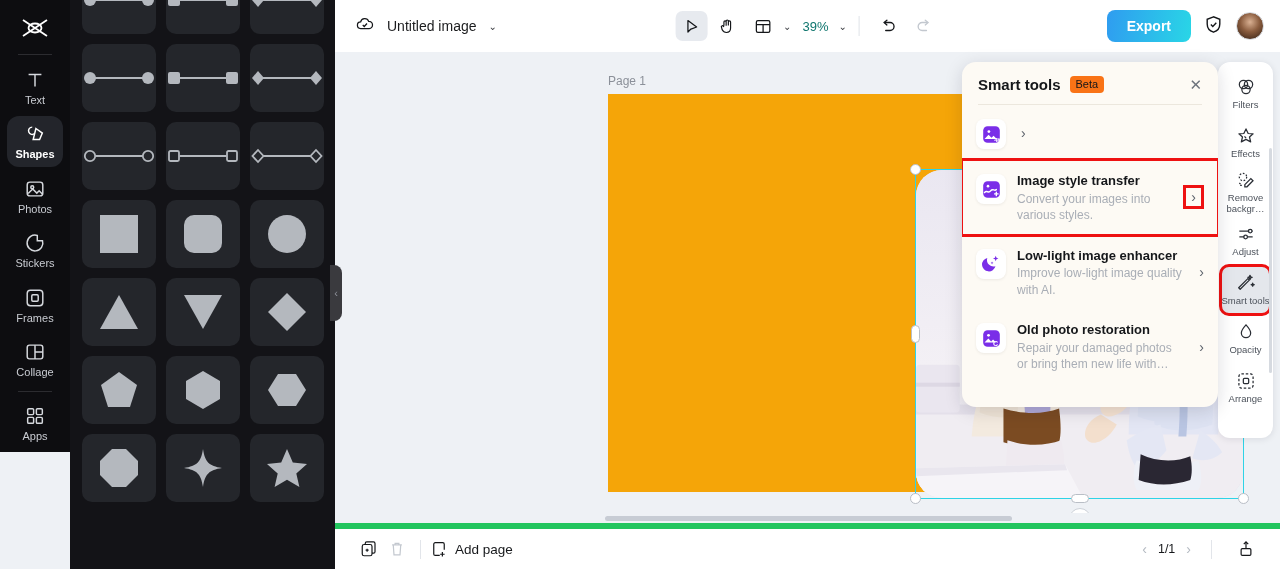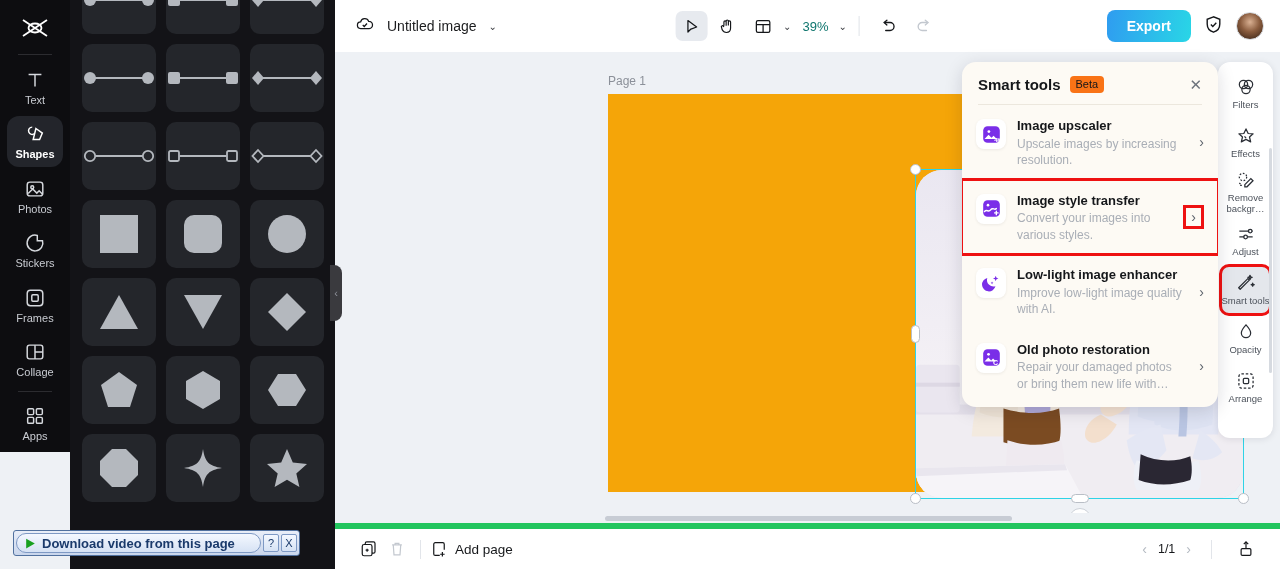--- a/index.html
+++ b/index.html
@@ -409,30 +409,20 @@
         </div>
       <div class="shape-cell">
           <svg width="44" height="44" viewBox="0 0 44 44">
             <path d="M22 3 L27.8 16.6 L42 18 L31.3 27.5 L34.4 41 L22 33.8 L9.6 41 L12.7 27.5 L2 18 L16.2 16.6 Z" fill="#b4b8be"></path>
           </svg>
         </div>
     </div>
   </div>
   <div class="panel-handle">‹</div>
 
-  <div class="dl-bar">
-    <div class="dl-main">
-      <svg width="13" height="13" viewBox="0 0 12 12">
-          <path d="M2 1.5 L10 6 L2 10.5 Z" fill="#17a020"></path>
-        </svg>
-      <span class="dl-txt">Download video from this page</span>
-    </div>
-    <div class="dl-btn">?</div>
-    <div class="dl-btn">X</div>
-  </div>
 
   <div class="topbar">
     <div class="tb-left">
       <span>
         <svg width="20" height="20" viewBox="0 0 24 24" fill="none" stroke="#15171a" stroke-width="1.5">
           <path d="M7 17.5a4 4 0 0 1-.2-8 5 5 0 0 1 9.6-.6A3.8 3.8 0 0 1 17 17.5z"></path>
             <path d="M9.3 13.2l1.8 1.8 3.3-3.6"></path>
         </svg>
       </span>
       <span class="doc-title">Untitled image</span>
@@ -607,24 +597,20 @@
 
     <div class="sp-item">
       <span class="sp-ico">
         <svg width="21" height="21" viewBox="0 0 24 24">
             <rect x="2.5" y="2.5" width="19" height="19" rx="5" fill="#7a2ee8"></rect>
           <circle cx="9" cy="8.6" r="1.6" fill="#fff"></circle>
             <path d="M4 17l4.6-4.6 3.4 3.4 2.4-2.4 3.6 3.6z" fill="#fff"></path>
           <text x="15" y="21" font-size="6.5" font-weight="bold" fill="#fff" font-family="Liberation Sans, sans-serif">4K</text>
         </svg>
       </span>
-      <span class="sp-text">
-        <span class="sp-name">Image upscaler</span>
-        <span class="sp-desc" style="display:block">Upscale images by increasing resolution.</span>
-      </span>
       <span class="sp-arrow">›</span>
     </div>
 
     <div class="sp-item hl-red">
       <span class="sp-ico">
         <svg width="21" height="21" viewBox="0 0 24 24">
             <rect x="2.5" y="2.5" width="19" height="19" rx="5" fill="#7a2ee8"></rect>
           <circle cx="8" cy="8.2" r="1.5" fill="#fff"></circle>
           <path d="M4 15.5c2.5-3.5 4.5 1.5 7-2s4.5 1 6.5-1.5" stroke="#fff" stroke-width="1.7" fill="none" stroke-linecap="round"></path>
           <path d="M17.5 15v4M15.5 17h4" stroke="#fff" stroke-width="1.6" stroke-linecap="round"></path>

